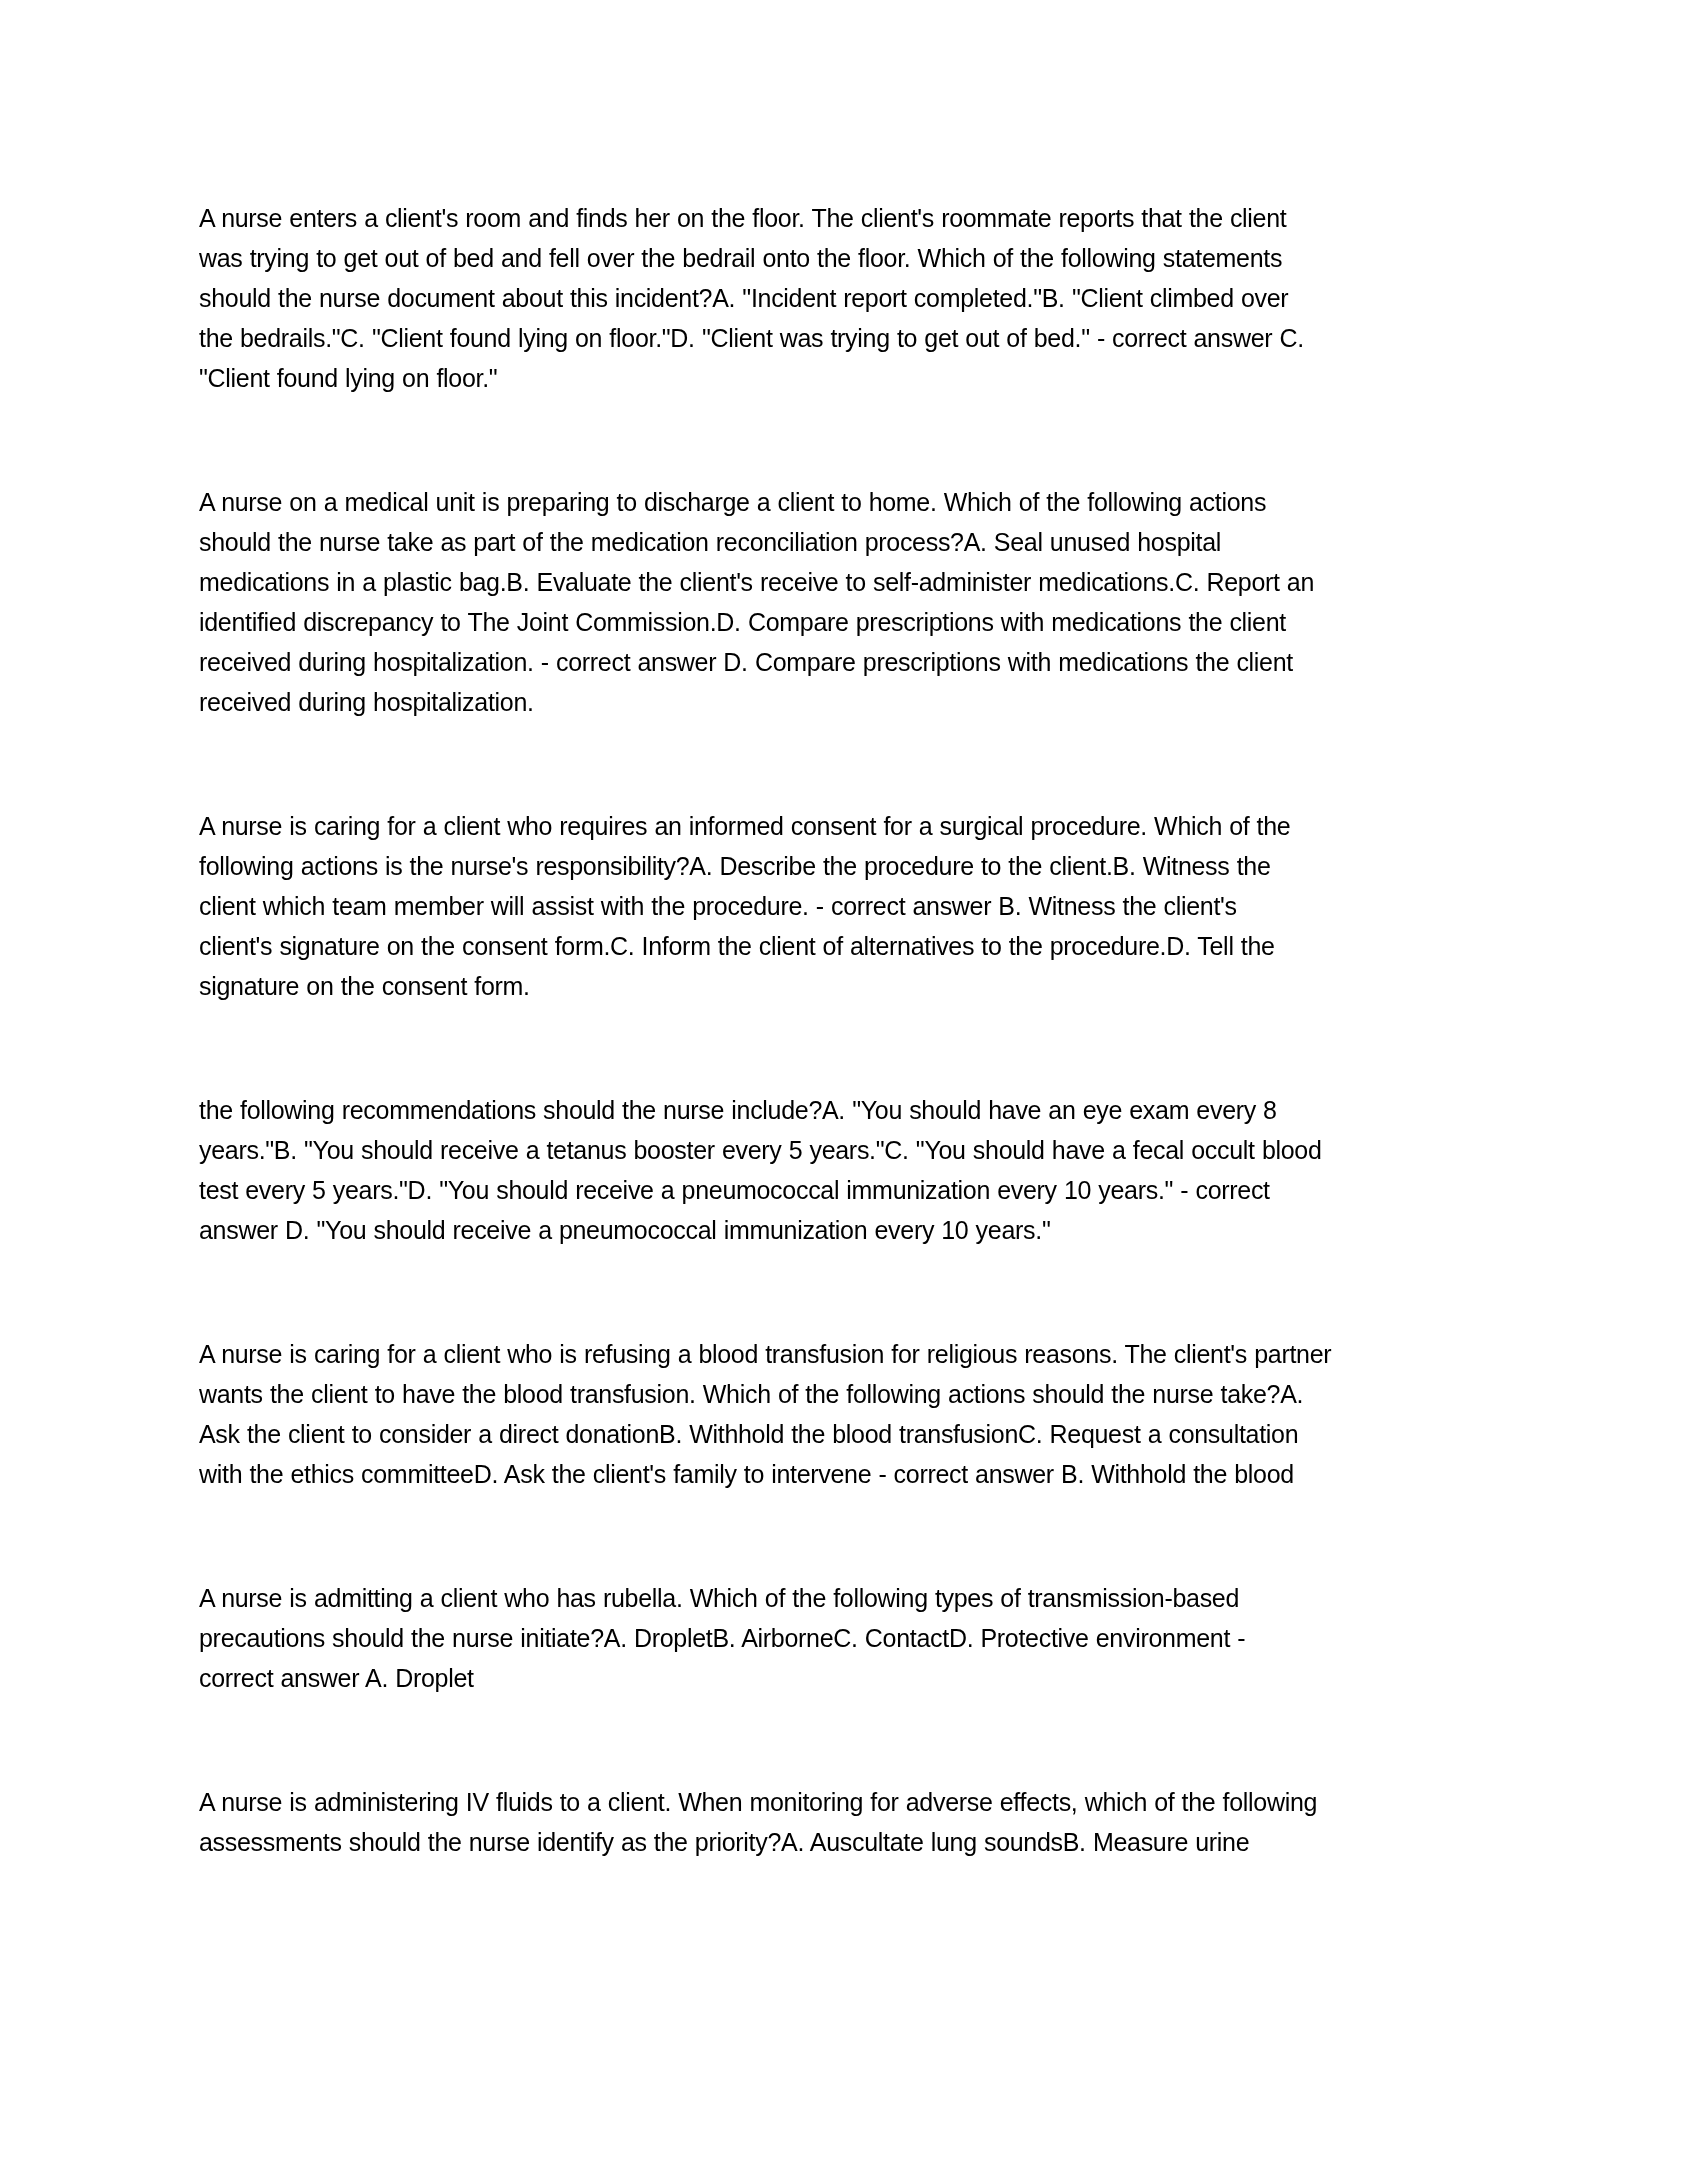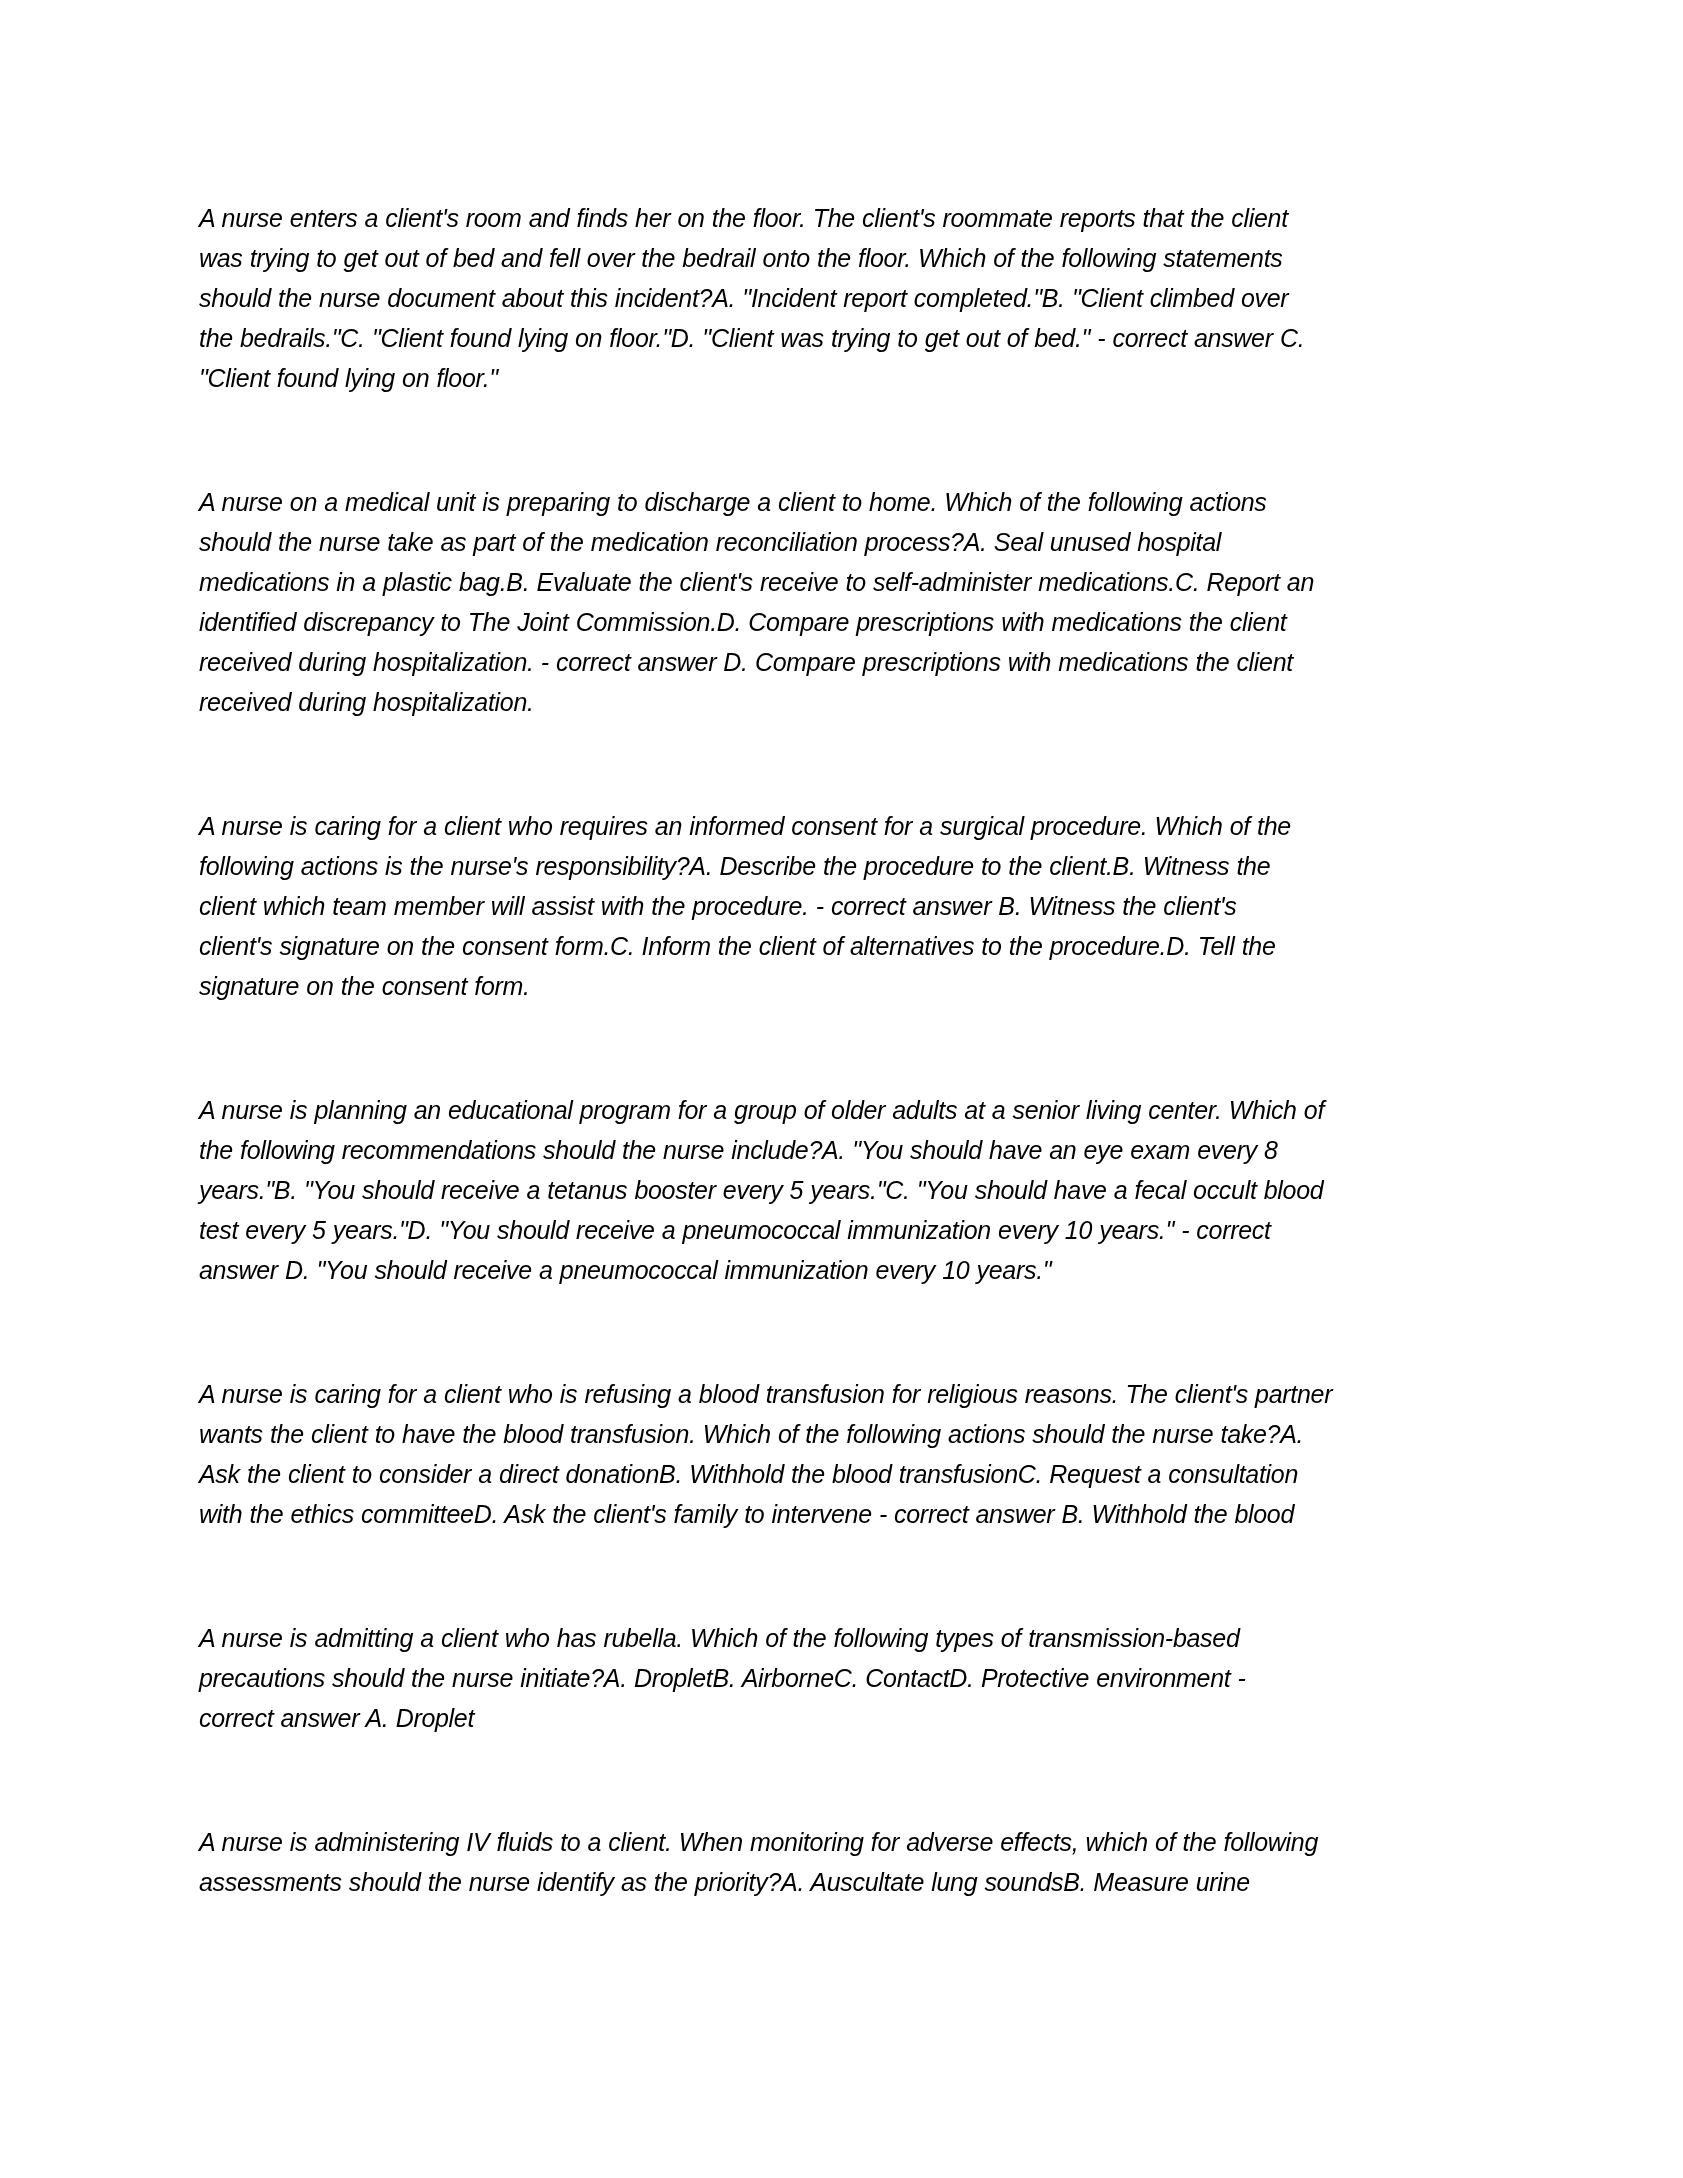--- a/index.html
+++ b/index.html
@@ -22,21 +22,20 @@
       font-family: "Liberation Sans", sans-serif;
       font-size: 25px;
       line-height: 40px;
       letter-spacing: -0.3px;
       word-spacing: 0.5px;
     }
     .qa-block {
       margin: 0 0 84px 0;
       padding: 0;
       white-space: normal;
-      font-style: italic;
     }
     .qa-block .line {
       display: block;
       white-space: nowrap;
     }
   </style>
 </head>
 <body>
 
 <div class="page">
@@ -60,21 +59,20 @@
 
   <p class="qa-block">
     <span class="line">A nurse is caring for a client who requires an informed consent for a surgical procedure. Which of the</span>
     <span class="line">following actions is the nurse's responsibility?A. Describe the procedure to the client.B. Witness the</span>
     <span class="line">client which team member will assist with the procedure. -  correct answer  B. Witness the client's</span>
     <span class="line">client's signature on the consent form.C. Inform the client of alternatives to the procedure.D. Tell the</span>
     <span class="line">signature on the consent form.</span>
   </p>
 
   <p class="qa-block">
-    <span class="line">A nurse is planning an educational program for a group of older adults at a senior living center. Which of</span>
     <span class="line">the following recommendations should the nurse include?A. "You should have an eye exam every 8</span>
     <span class="line">years."B. "You should receive a tetanus booster every 5 years."C. "You should have a fecal occult blood</span>
     <span class="line">test every 5 years."D. "You should receive a pneumococcal immunization every 10 years." -  correct</span>
     <span class="line">answer  D. "You should receive a pneumococcal immunization every 10 years."</span>
   </p>
 
   <p class="qa-block">
     <span class="line">A nurse is caring for a client who is refusing a blood transfusion for religious reasons. The client's partner</span>
     <span class="line">wants the client to have the blood transfusion. Which of the following actions should the nurse take?A.</span>
     <span class="line">Ask the client to consider a direct donationB. Withhold the blood transfusionC. Request a consultation</span>

